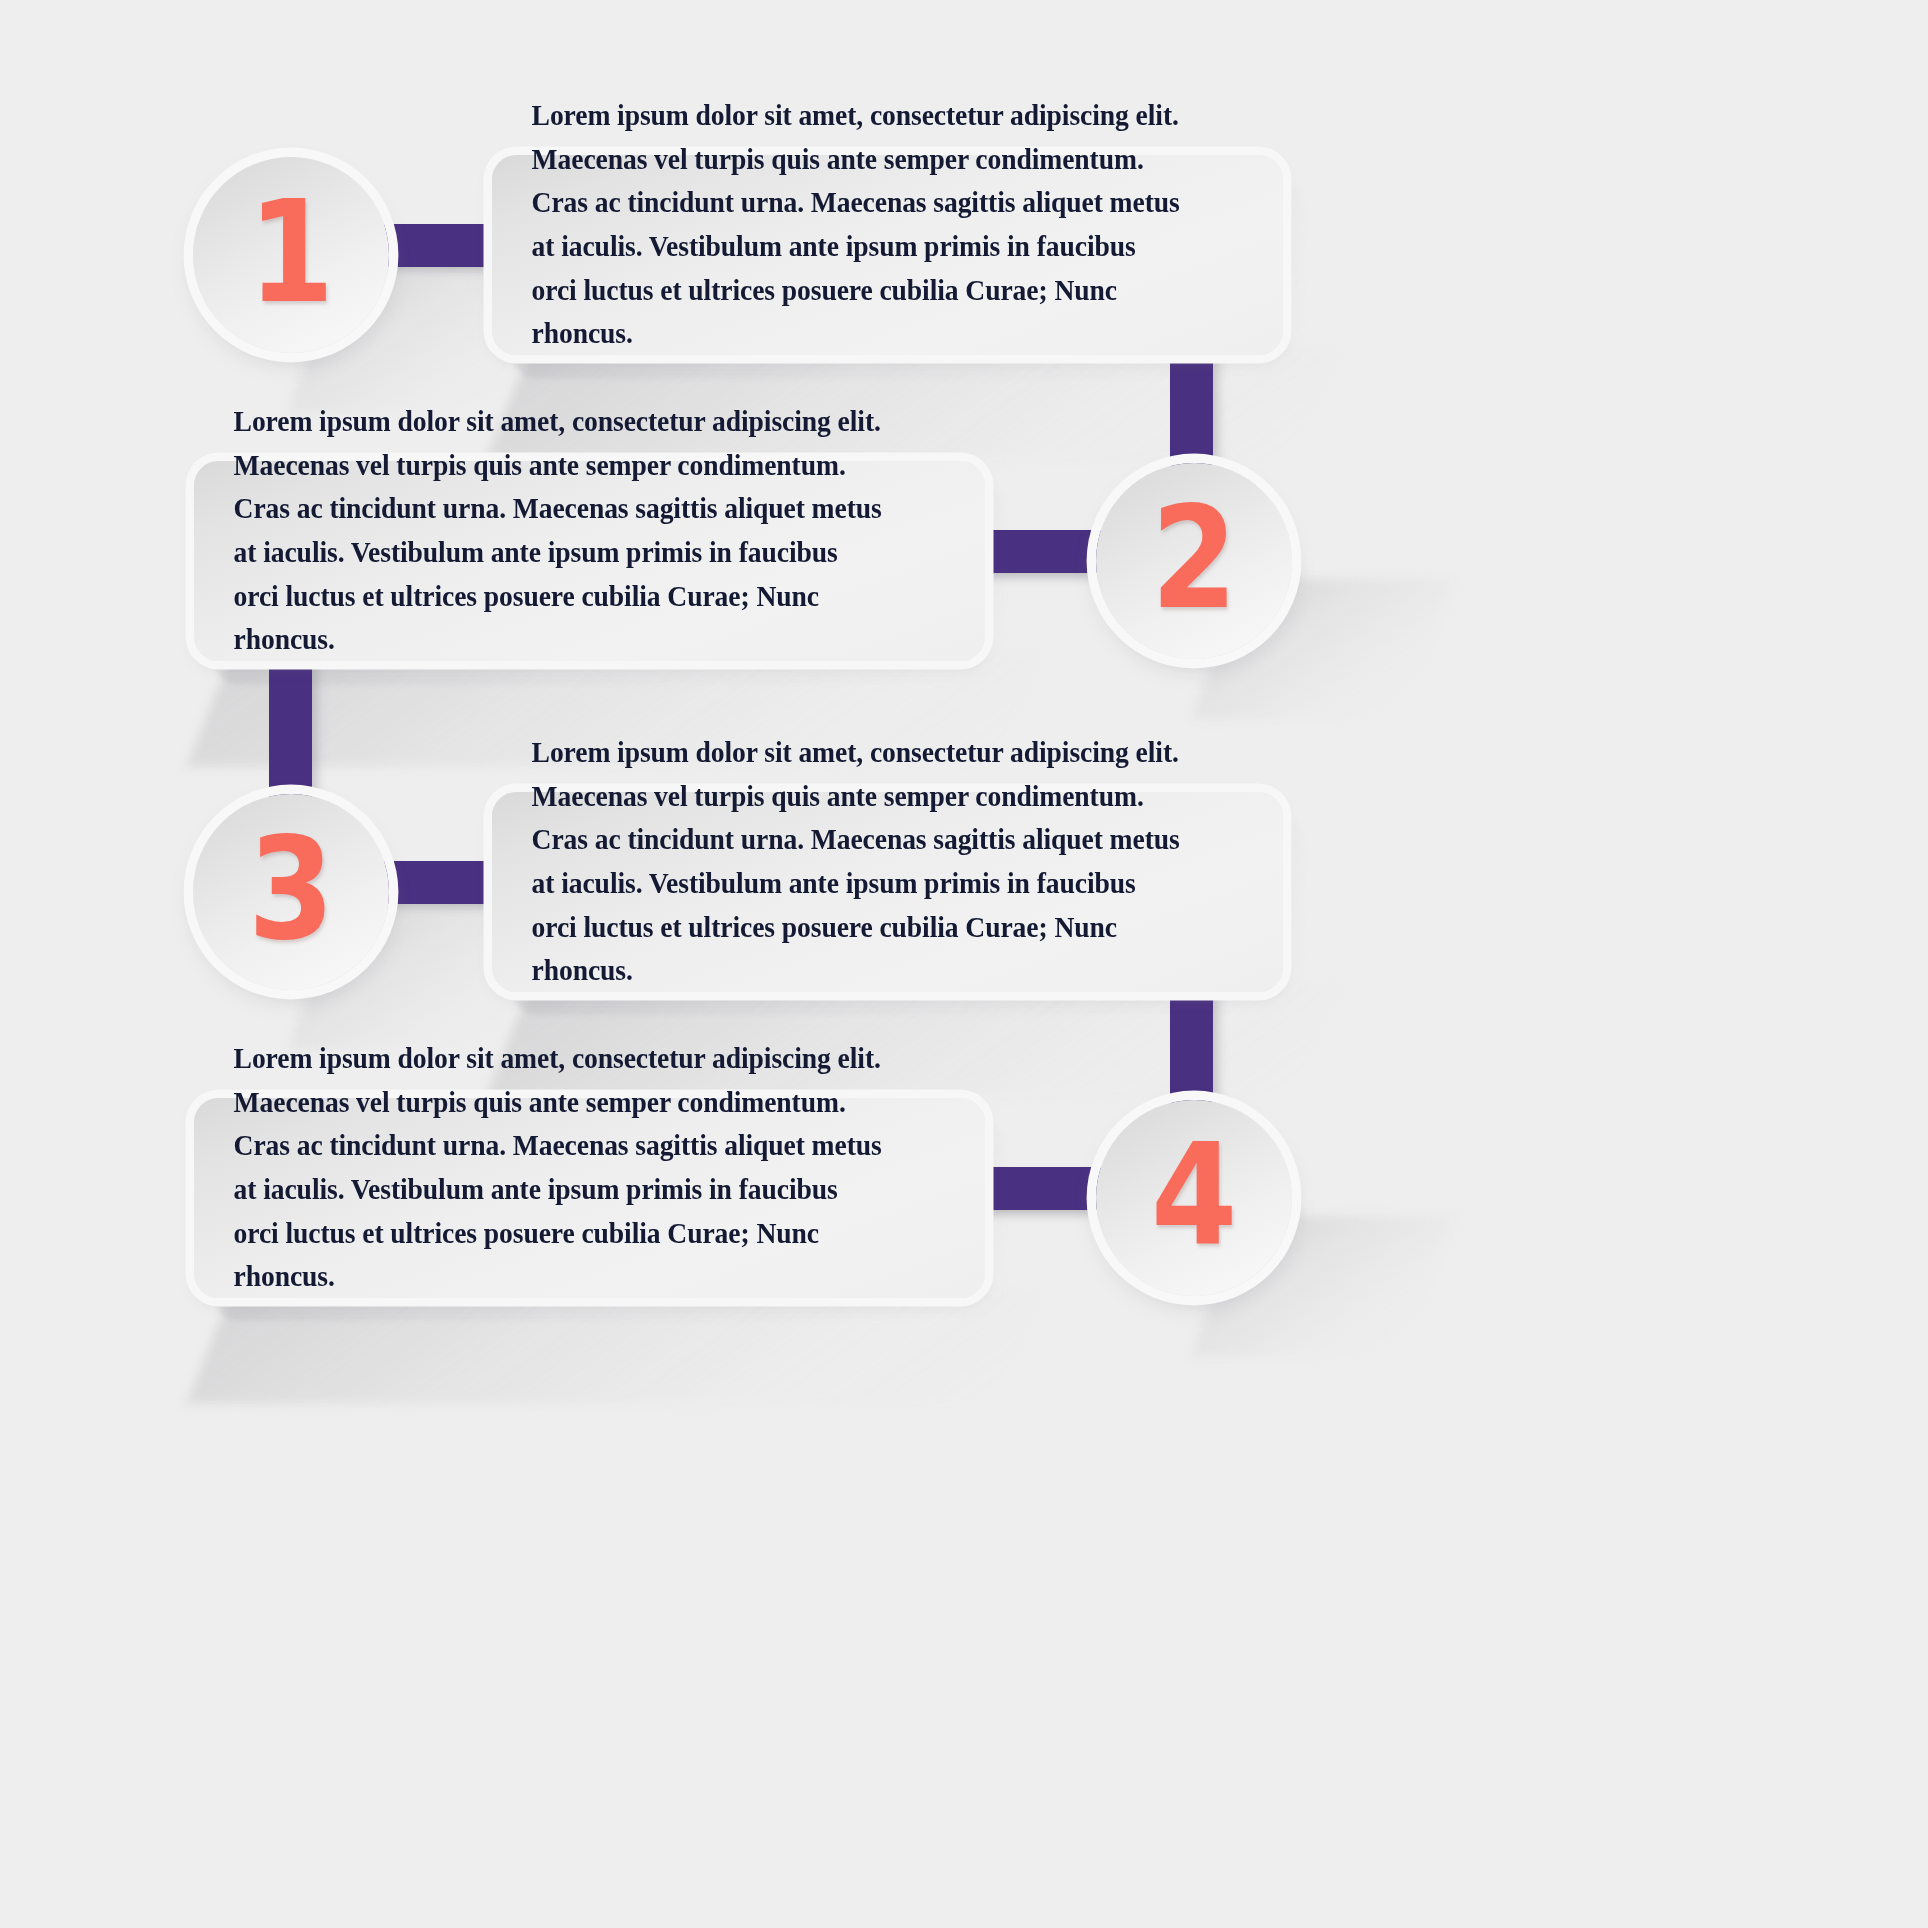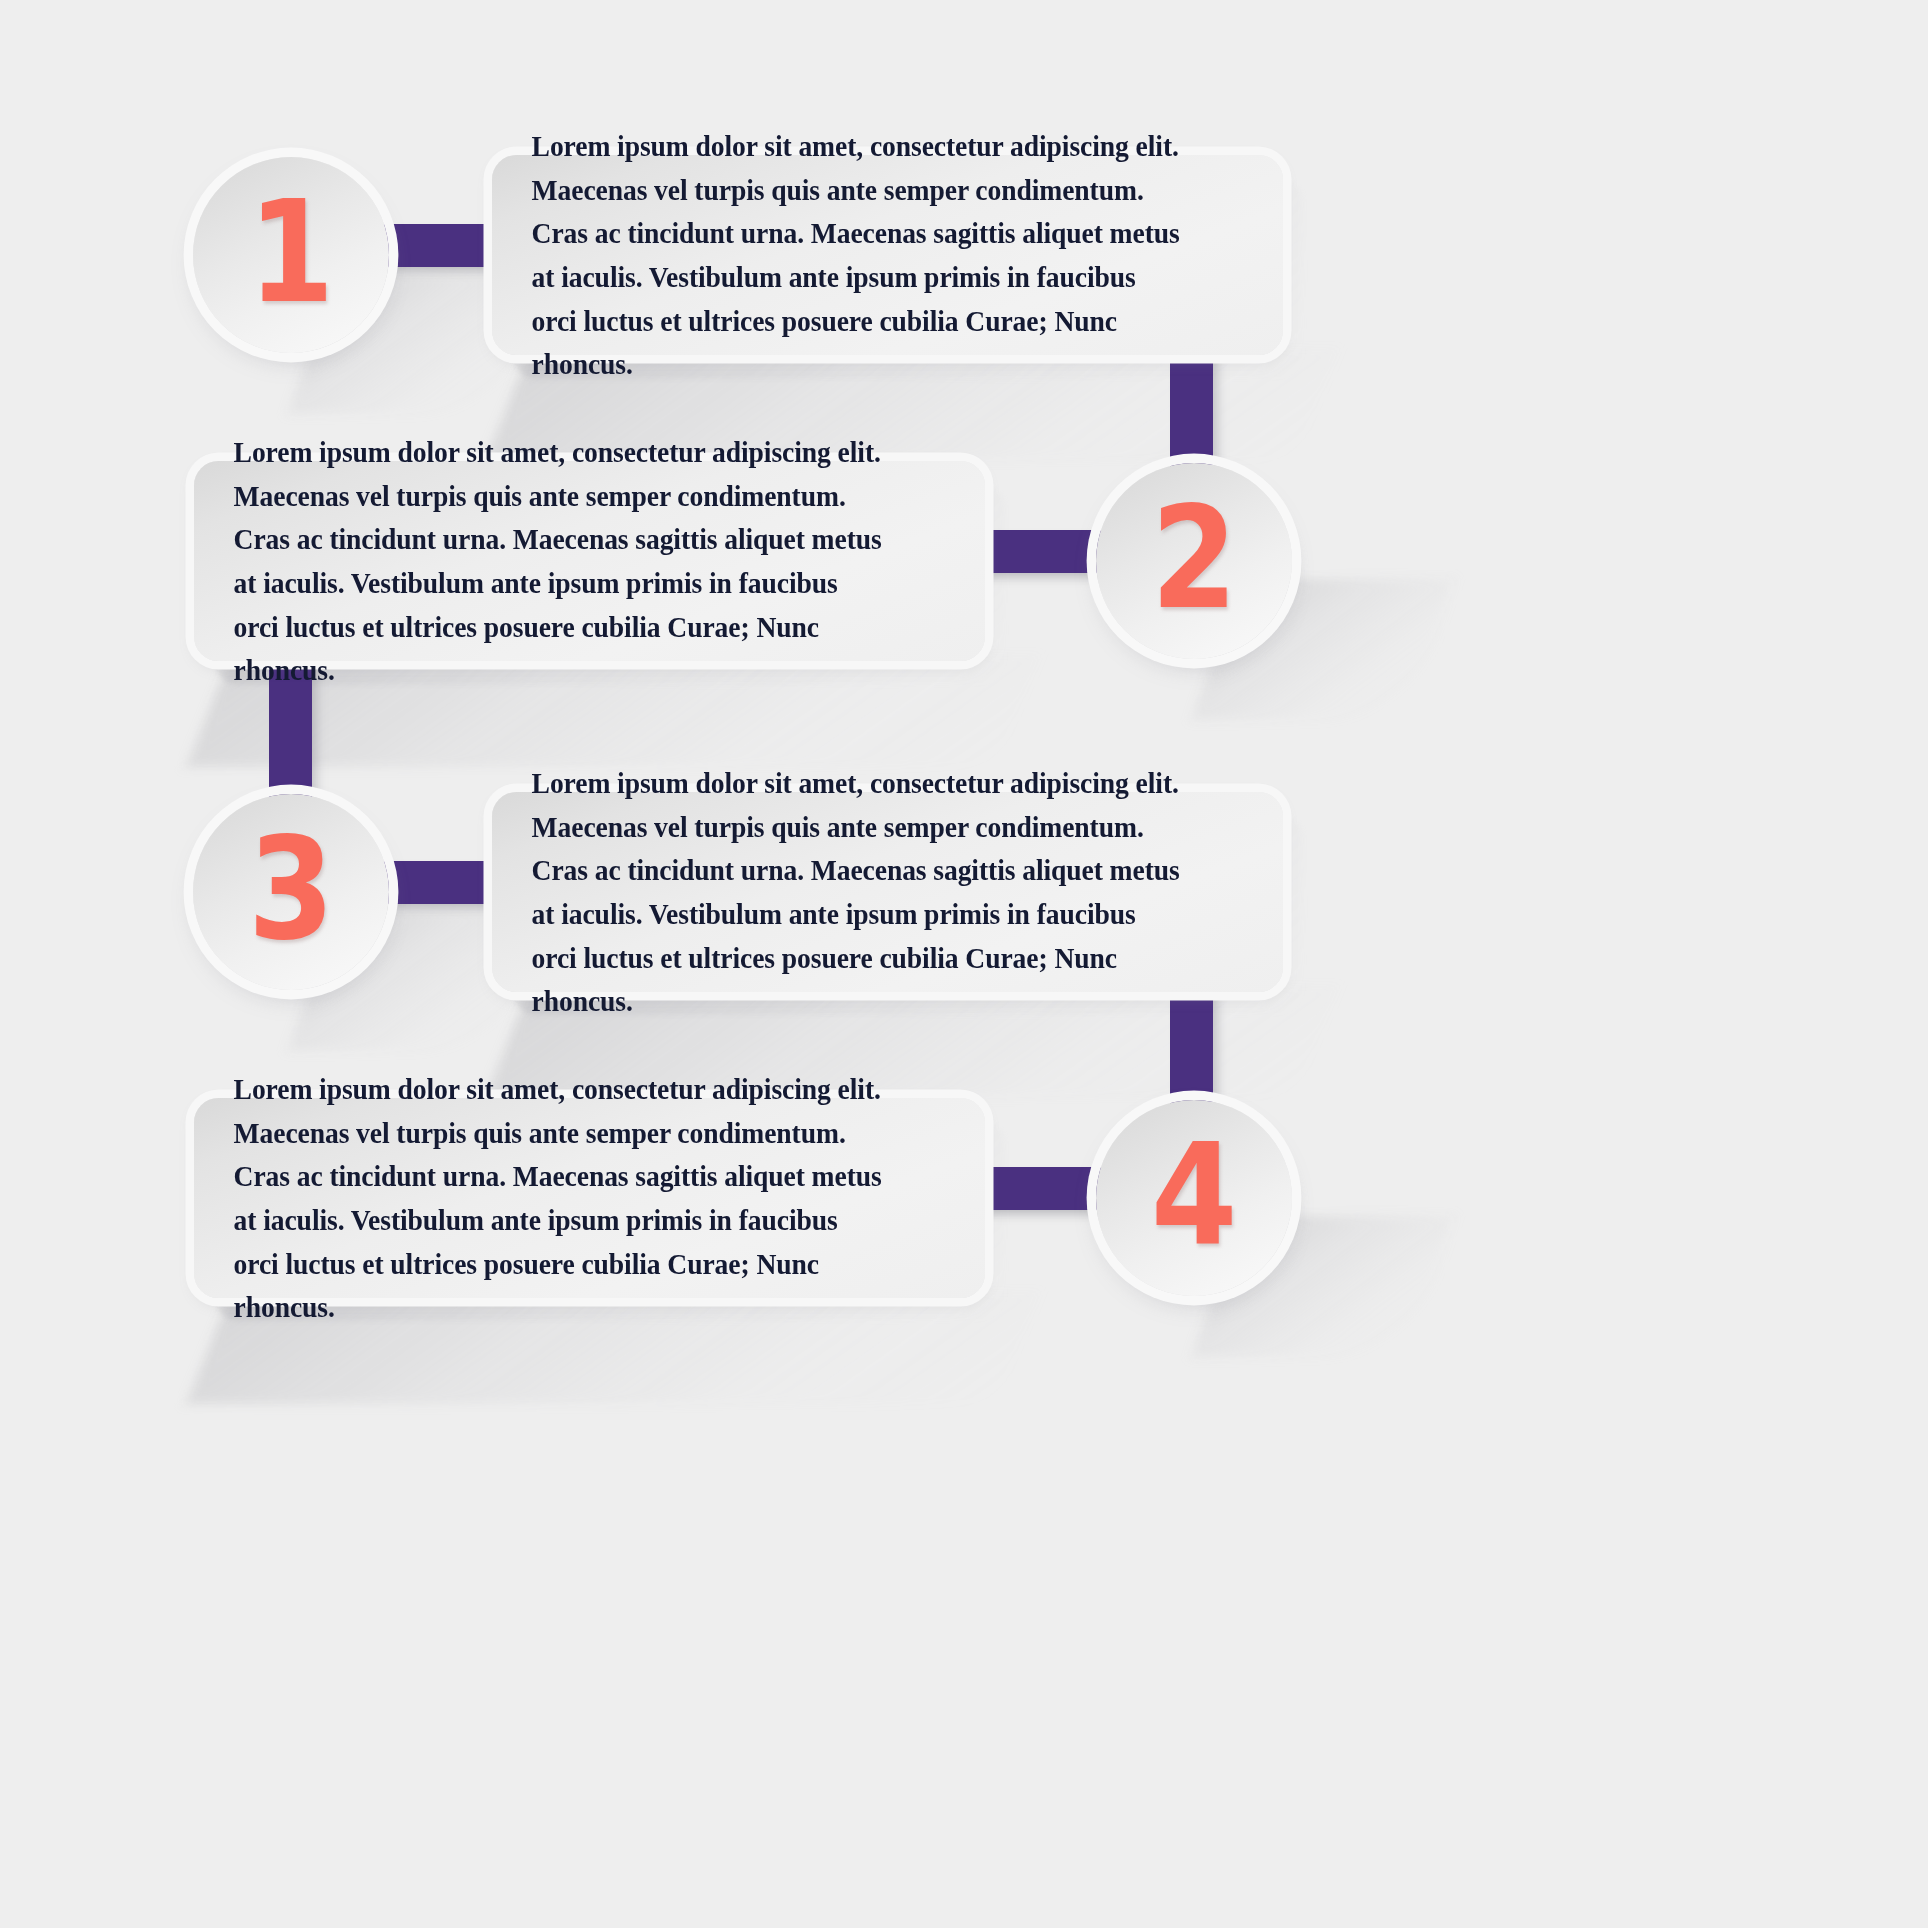--- a/index.html
+++ b/index.html
@@ -49,21 +49,21 @@
   .card {
     position: absolute;
     border-radius: 24.5px;
     background: linear-gradient(160deg, #d9d9d9 0%, #e3e3e3 14%, #eeeeee 42%, #f2f2f2 70%, #efefef 100%);
     box-shadow:
       0 0 0 8.5px #f7f7f7,
       0 5.6px 15px rgba(140,140,148,0.20);
     z-index: 5;
     box-sizing: border-box;
     display: flex;
-    align-items: center;
+    align-items: flex-end;
   }
   .card-shadow {
     position: absolute;
     border-radius: 24.5px;
     z-index: 2;
     background: linear-gradient(138deg, rgba(150,150,158,0.34) 0%, rgba(175,175,182,0.20) 30%, rgba(200,200,206,0.09) 62%, rgba(225,225,230,0.0) 100%);
     filter: blur(2.8px);
     pointer-events: none;
   }
 

